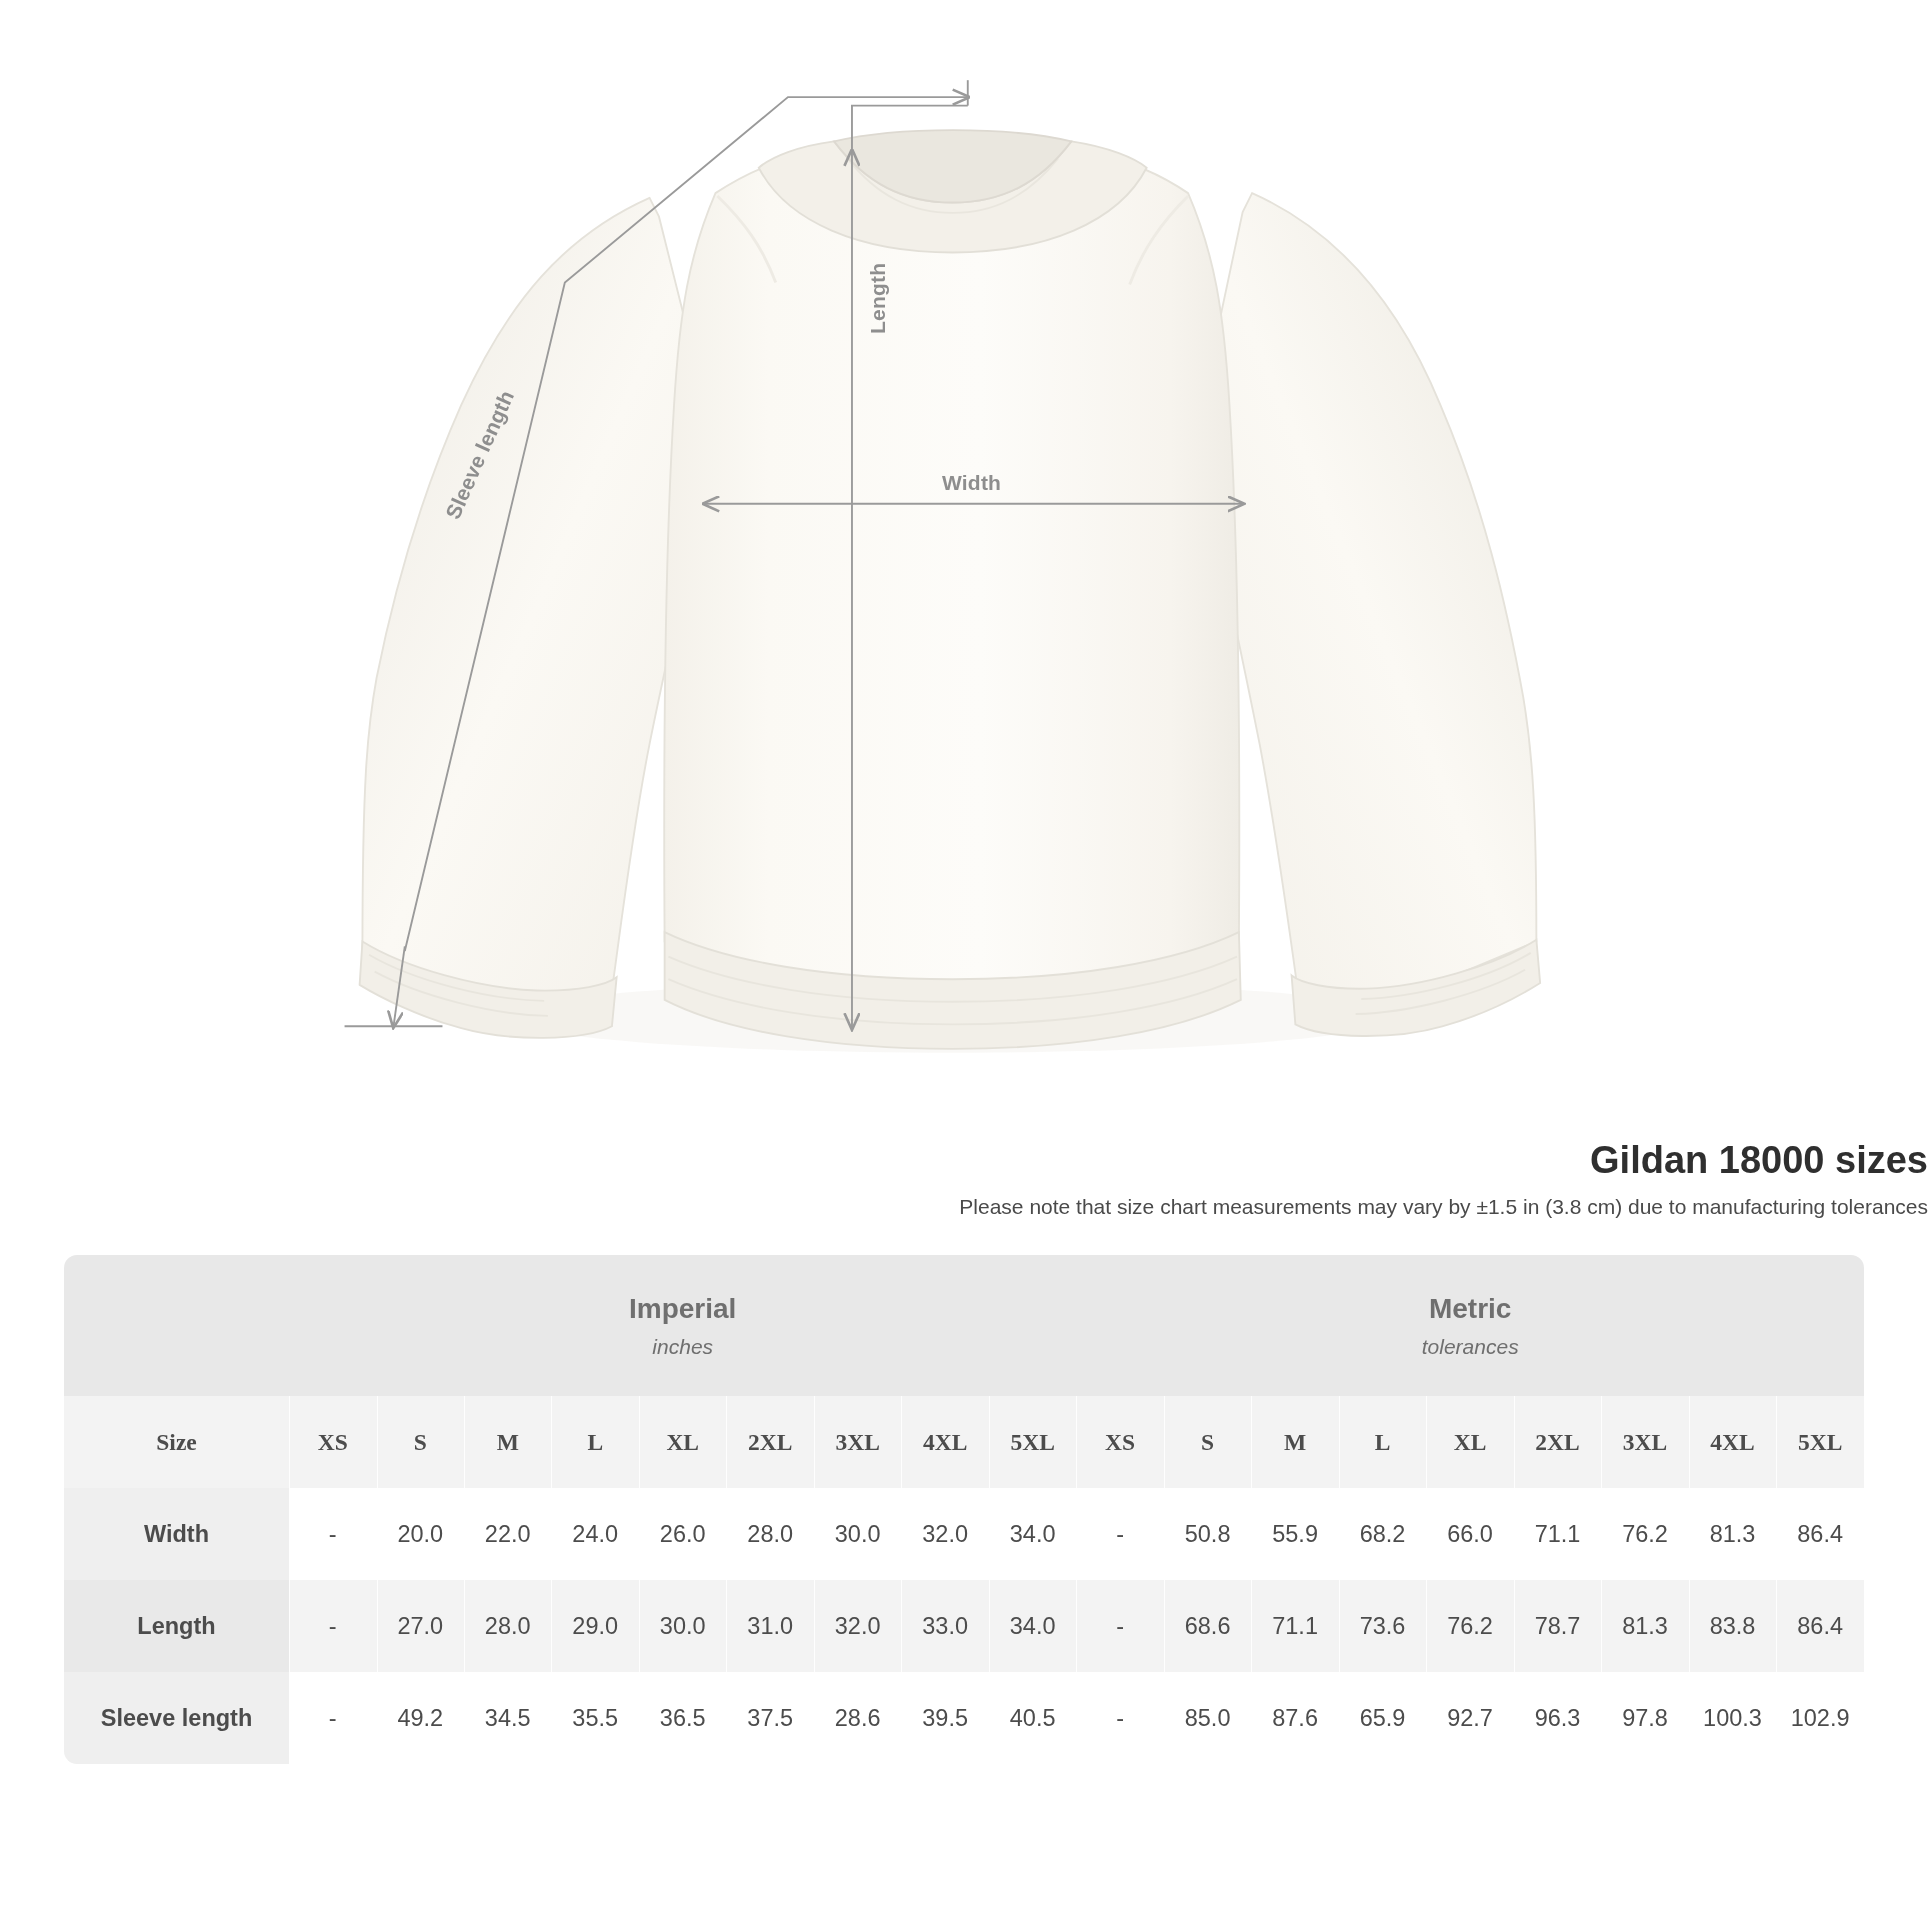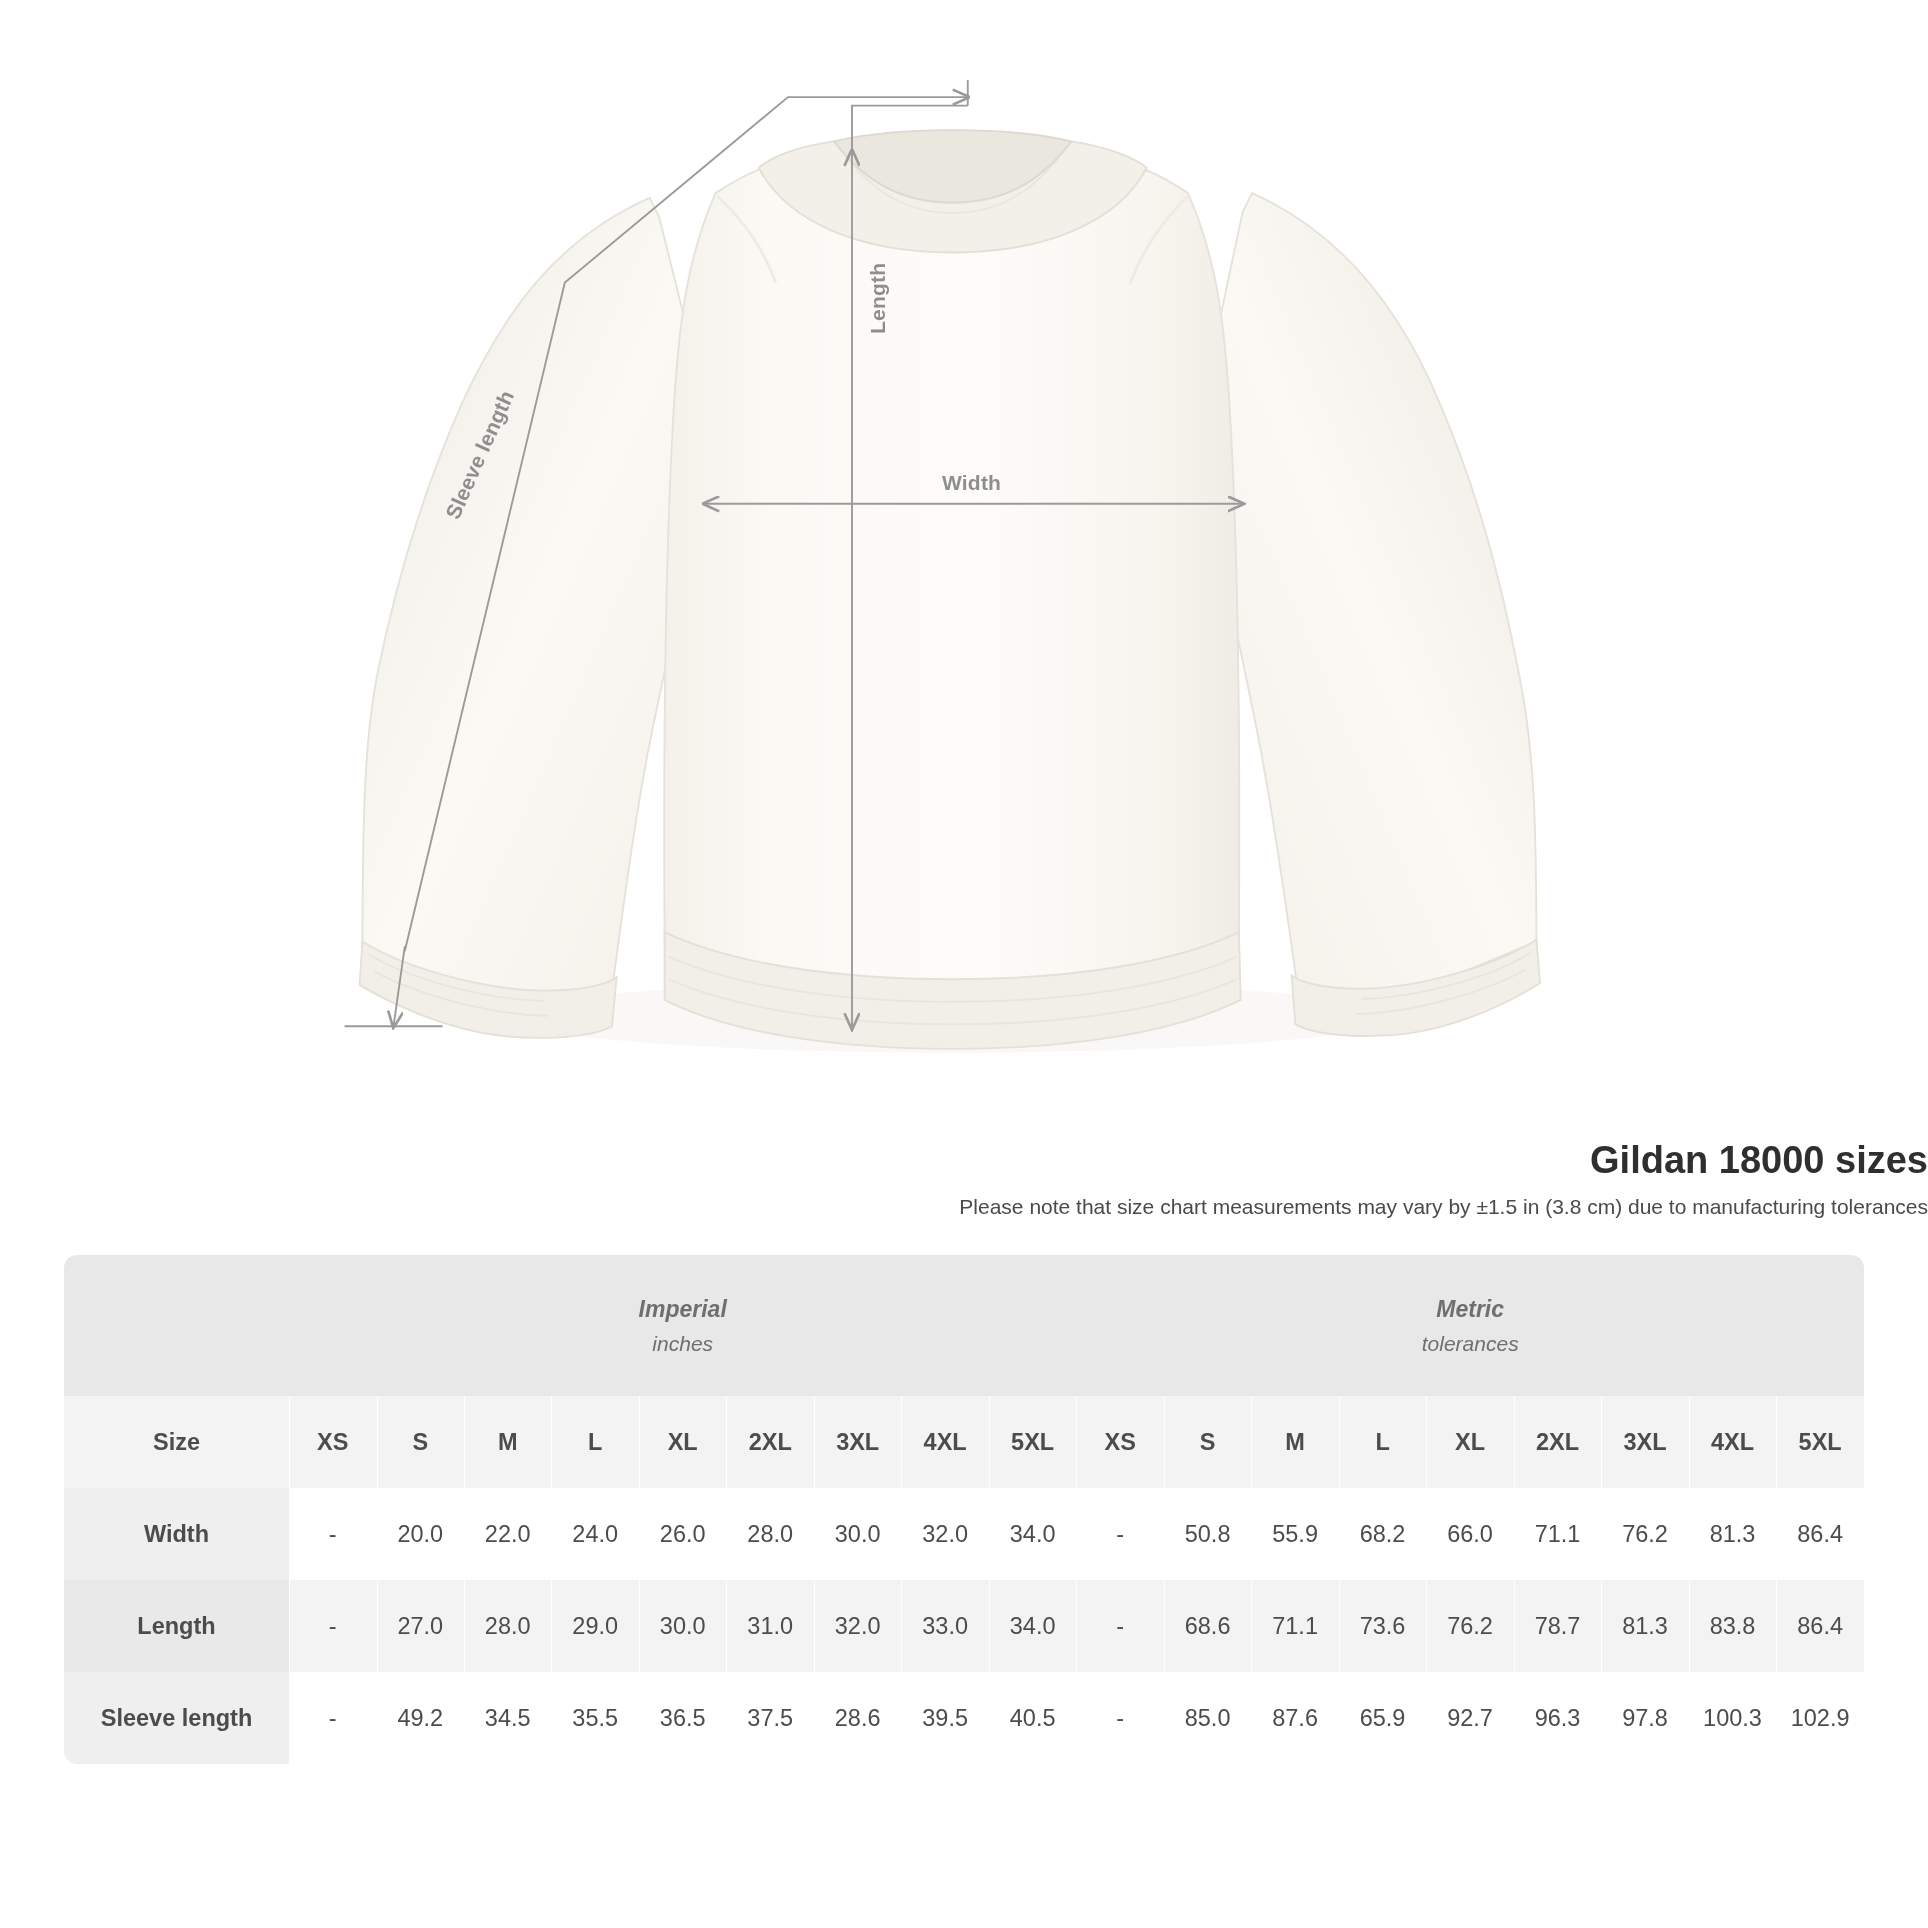--- a/index.html
+++ b/index.html
@@ -91,40 +91,40 @@
     border: none;
   }
 
   
   .unit-row td {
     background: #e8e8e8;
     height: 141px;
     padding: 0;
   }
   .unit-title {
-    font-size: 23px;
-    font-weight: bold;
-    font-style: italic;
+    font-size: 28px;
+    font-weight: bold;
     color: #6f6f6f;
     line-height: 1.15;
   }
   .unit-sub {
     font-size: 21px;
     font-style: italic;
     color: #6f6f6f;
     margin-top: 10px;
   }
 
   
   .size-row td {
     background: #f3f3f3;
     height: 90px;
     font-weight: bold;
     color: #4a4a4a;
     font-size: 24.5px;
+    font-family: Liberation Serif, serif;
   }
   .size-row td.rowhead {
     background: #f3f3f3;
   }
 
   
   .body-row td {
     height: 90px;
     background: #ffffff;
   }

